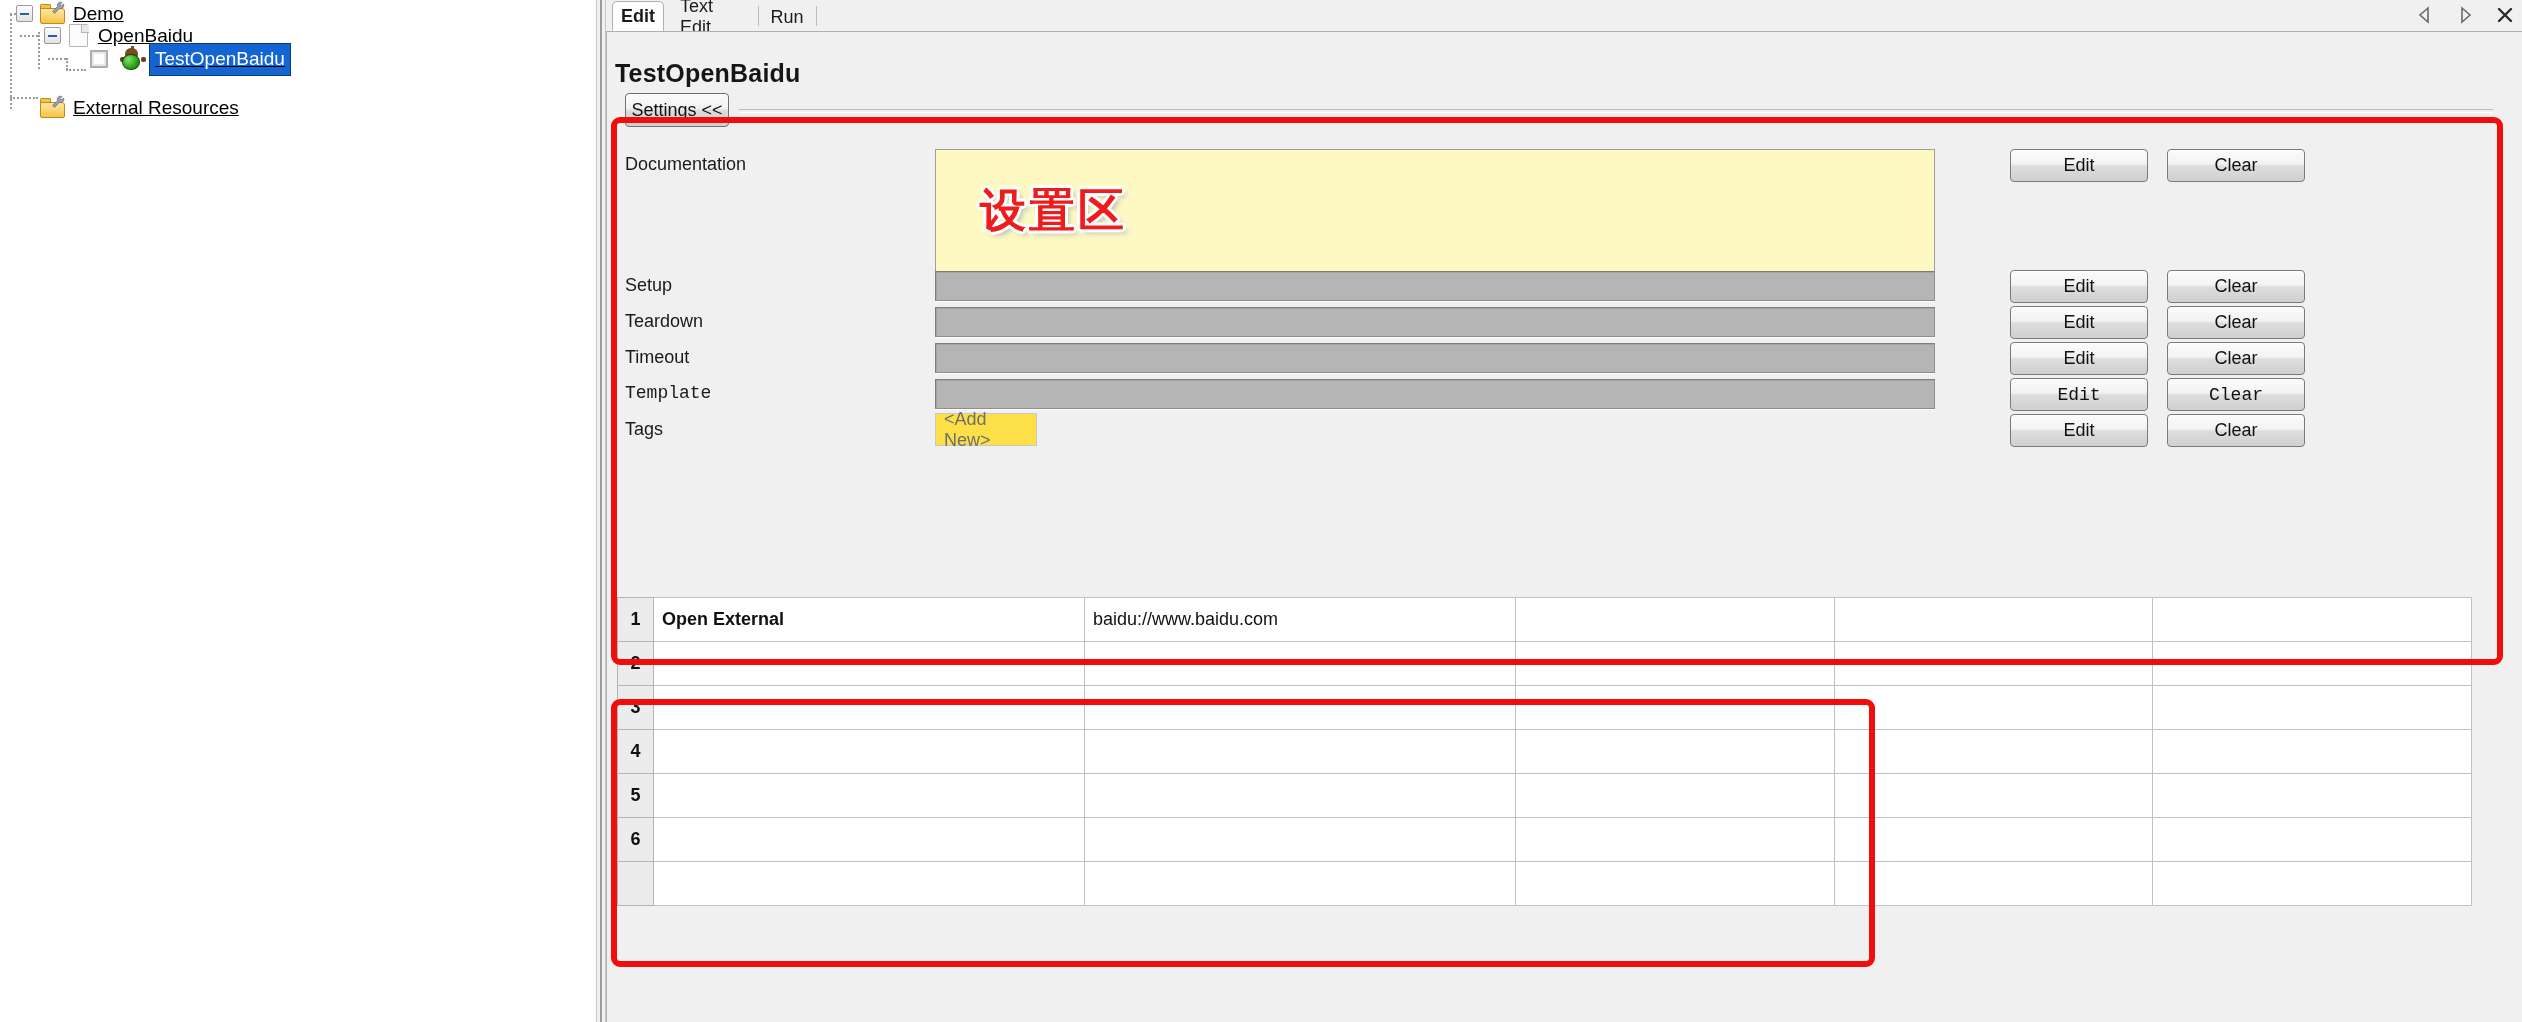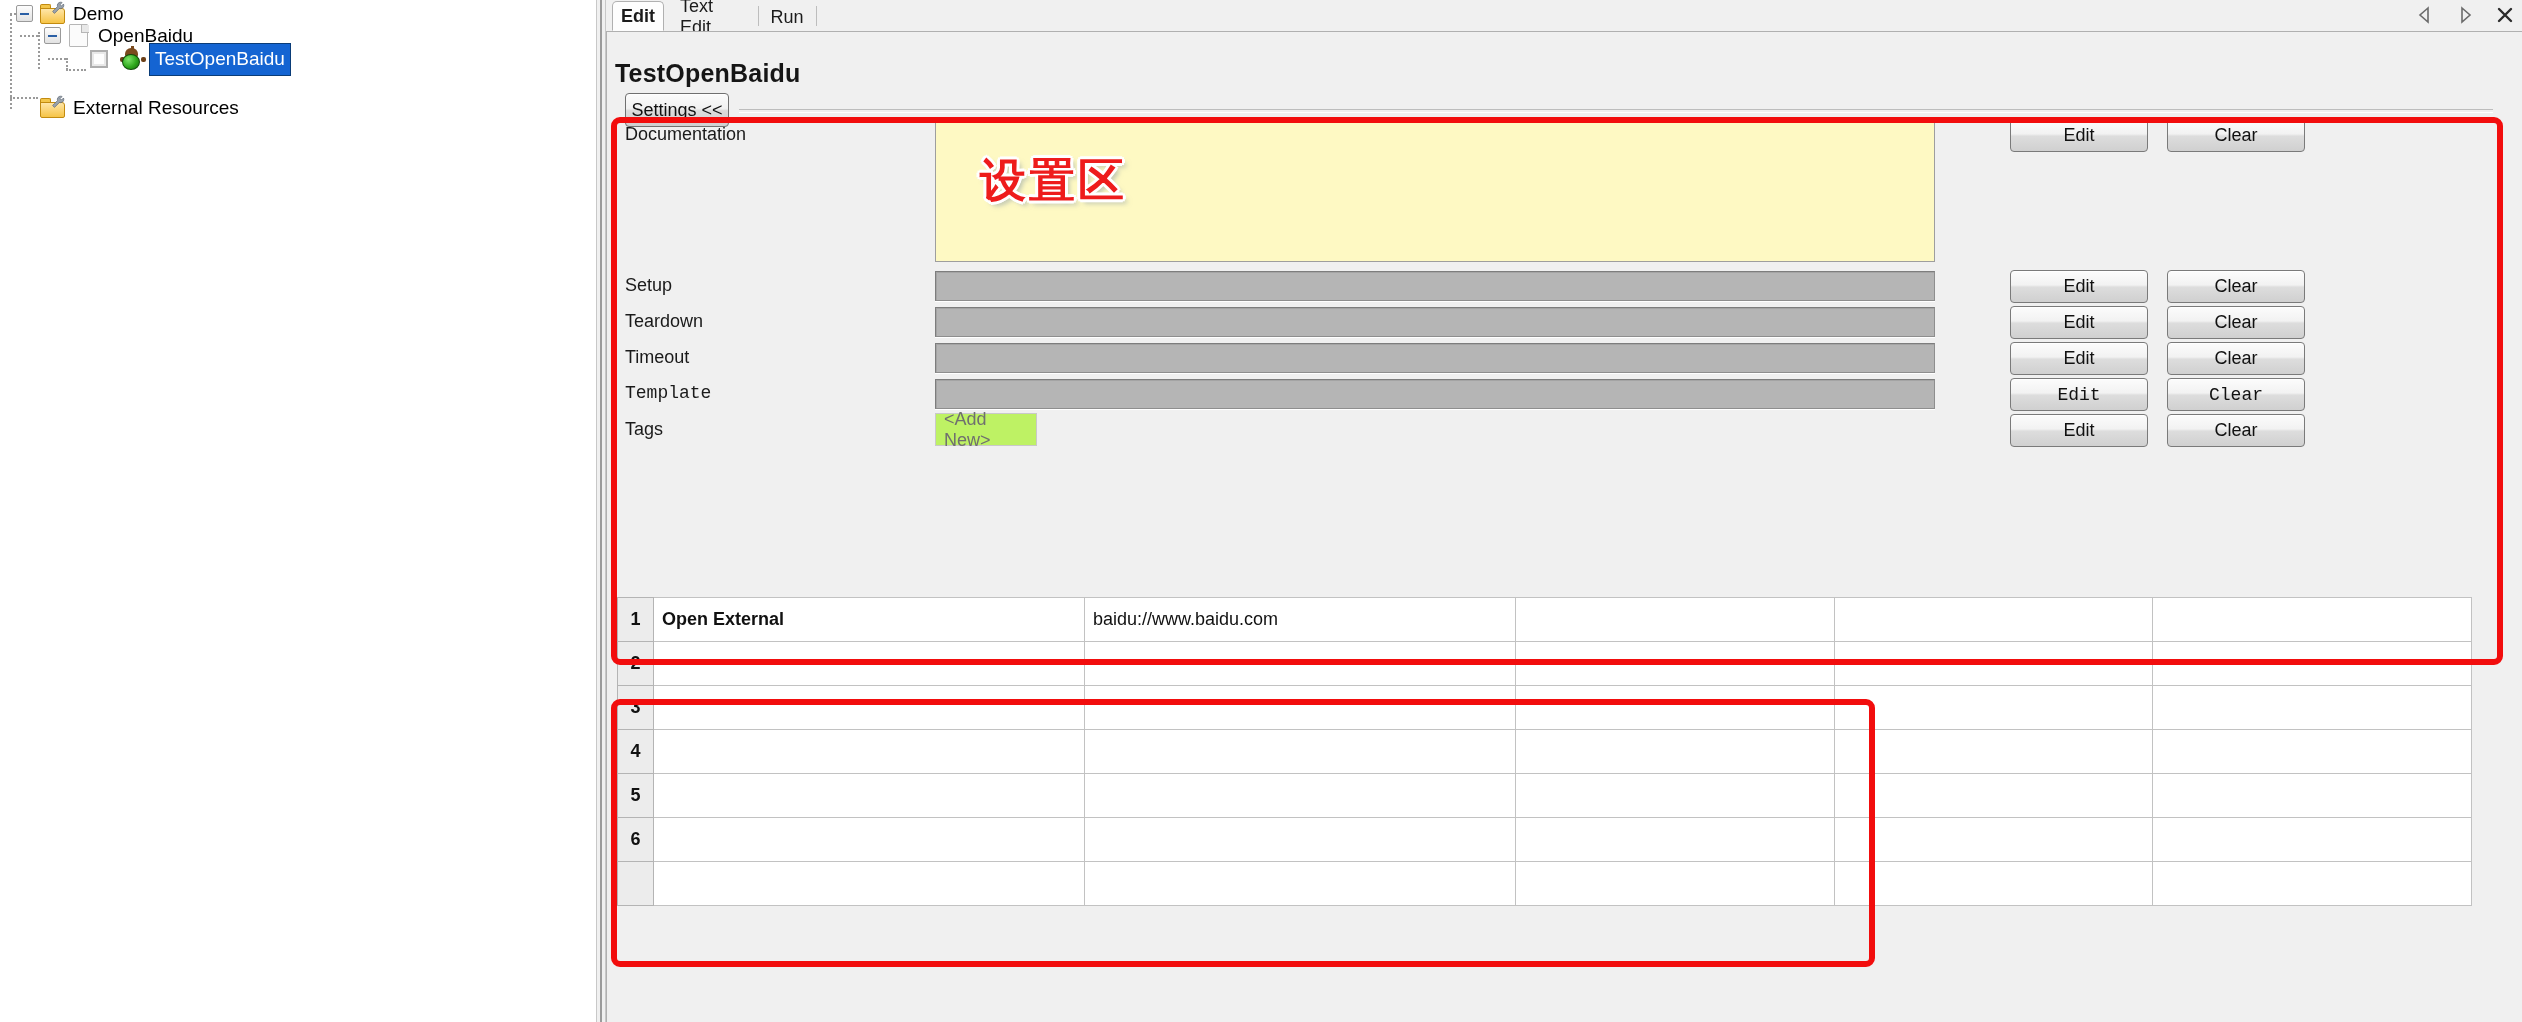--- a/index.html
+++ b/index.html
@@ -13,20 +13,21 @@
 
   
   #tree-panel{
     position:absolute;left:0;top:0;width:596px;height:1022px;
     background:#ffffff;
     overflow:hidden;
   }
   .tree-row{
     position:absolute;height:28px;display:flex;align-items:center;
     white-space:nowrap;
+    text-decoration:underline;
   }
   .tree-label{
     font-size:19px;color:#000000;line-height:28px;
   }
   .tree-label.sel{
     background:#1464d2;color:#ffffff;padding:1px 5px 2px 5px;
     outline:1px solid #0a3c78;
   }
   .guide{position:absolute;border-left:2px dotted #9a9a9a;}
   .guide-h{position:absolute;border-top:2px dotted #9a9a9a;}
@@ -179,21 +180,21 @@
     border:1px solid #9e9e9e;box-sizing:border-box;
   }
   .btn{
     position:absolute;height:33px;
     background:linear-gradient(#fcfcfc 0%,#f2f2f2 45%,#dddddd 52%,#d0d0d0 100%);
     border:1px solid #7a7a7a;border-radius:4px;box-sizing:border-box;
     font-size:18px;color:#111;display:flex;align-items:center;justify-content:center;
     box-shadow:inset 0 1px 0 #ffffff;
   }
   #addnew-btn{
-    position:absolute;background:#bef264;border:1px solid #c9c9c9;
+    position:absolute;background:#fde047;border:1px solid #c9c9c9;
     box-sizing:border-box;font-size:18px;color:#6f6f6f;
     display:flex;align-items:center;justify-content:flex-start;padding-left:8px;
   }
 
   
   #doc-annot{
     position:absolute;font-size:46px;font-weight:bold;color:#ee1c1c;
     letter-spacing:3px;
     text-shadow:
       -2px -2px 0 #ffffff,  2px -2px 0 #ffffff,
@@ -326,21 +327,21 @@
 
     <h1 id="page-title">TestOpenBaidu</h1>
 
     <div id="settings-panel">
 
       <div id="settings-toggle">
         <span>Settings &lt;&lt;</span>
       </div>
       <div id="settings-rule"></div>
 
-      <div class="frow" style="top:36px;height:145px;">
+      <div class="frow" style="top:66px;height:145px;">
         <span class="flabel" style="top:0px;">Documentation</span>
         <div class="ftextarea" style="left:318px;top:-4px;width:1000px;height:143px;">
           <div id="doc-annot" style="left:44px;top:30px;">设置区</div>
         </div>
         <div class="btn" style="left:1393px;top:-4px;width:138px;">
           <span>Edit</span>
         </div>
         <div class="btn" style="left:1550px;top:-4px;width:138px;">
           <span>Clear</span>
         </div>

